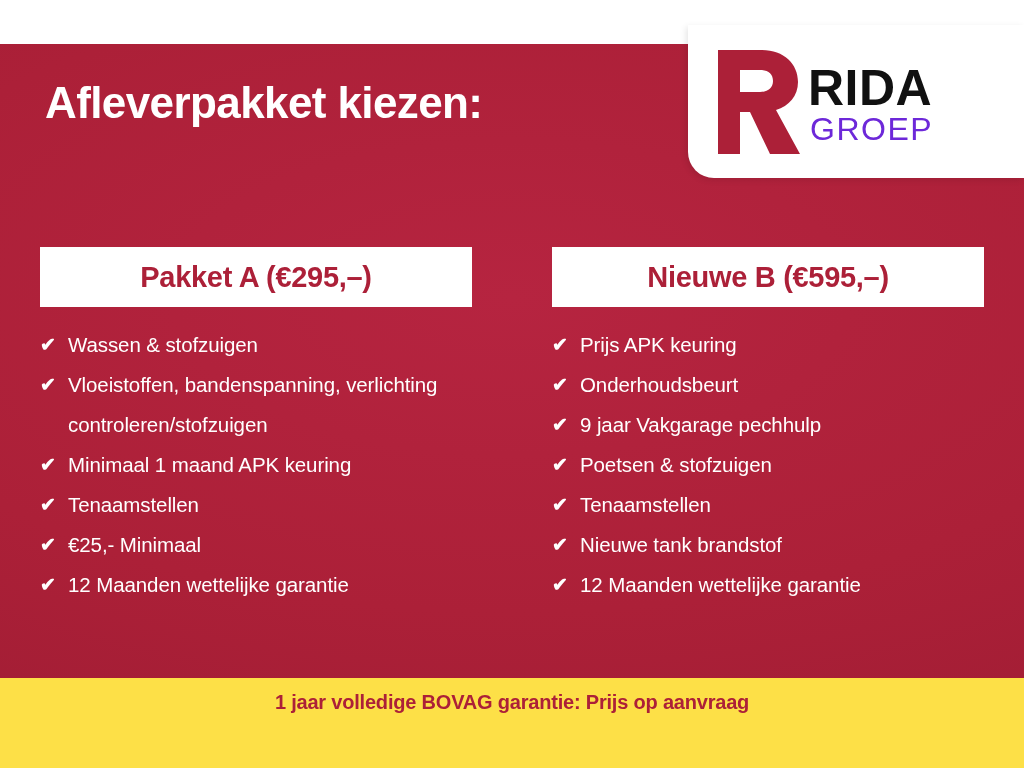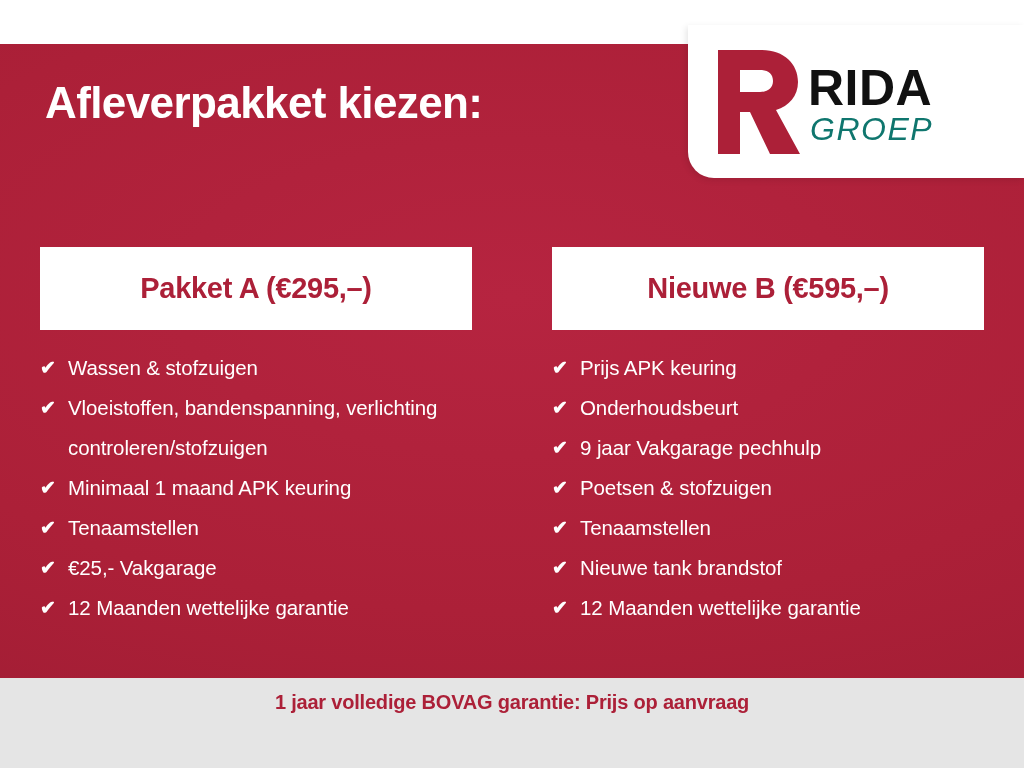--- a/index.html
+++ b/index.html
@@ -65,25 +65,24 @@
   .logo-rida {
     font-size: 50px;
     font-weight: bold;
     color: #111111;
     letter-spacing: 0.5px;
   }
 
   .logo-groep {
     font-size: 32px;
     font-weight: normal;
-    color: #0f766e;
+    color: #6d28d9;
     letter-spacing: 1.5px;
     margin-top: 0;
     padding-left: 2px;
-    font-style: italic;
   }
 
   
   .headline {
     position: absolute;
     left: 45px;
     top: 78px;
     font-size: 44px;
     font-weight: bold;
     color: #ffffff;
@@ -100,21 +99,21 @@
     display: flex;
   }
 
   .column {
     width: 512px;
     padding: 0 40px;
   }
 
   .pkg-card {
     background: #ffffff;
-    height: 83px;
+    height: 60px;
     display: flex;
     align-items: center;
     justify-content: center;
     margin-bottom: 18px;
   }
 
   .pkg-title {
     font-size: 29px;
     font-weight: bold;
     color: #AC2038;
@@ -148,21 +147,21 @@
     flex: 1 1 auto;
   }
 
   
   .footer {
     position: absolute;
     left: 0;
     top: 678px;
     width: 1024px;
     height: 90px;
-    background: #e5e5e5;
+    background: #fde047;
     display: flex;
     align-items: flex-start;
     justify-content: center;
     padding-top: 13px;
   }
 
   .footer-text {
     font-size: 20px;
     font-weight: bold;
     color: #AC2038;
@@ -208,21 +207,21 @@
         <li class="pkg-item">
           <span class="check-icon">✔</span>
           <span class="item-text">Minimaal 1 maand APK keuring</span>
         </li>
         <li class="pkg-item">
           <span class="check-icon">✔</span>
           <span class="item-text">Tenaamstellen</span>
         </li>
         <li class="pkg-item">
           <span class="check-icon">✔</span>
-          <span class="item-text">€25,- Vakgarage</span>
+          <span class="item-text">€25,- Minimaal</span>
         </li>
         <li class="pkg-item">
           <span class="check-icon">✔</span>
           <span class="item-text">12 Maanden wettelijke garantie</span>
         </li>
       </ul>
     </div>
 
     <div class="column">
       <div class="pkg-card">

